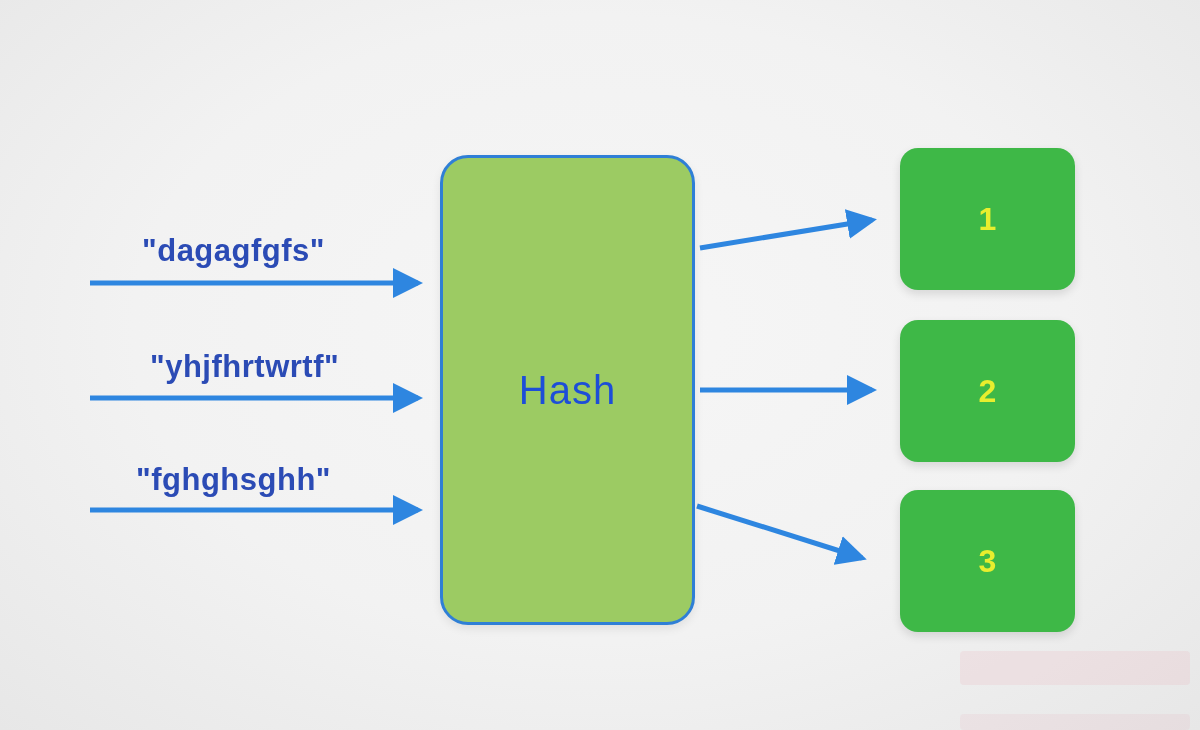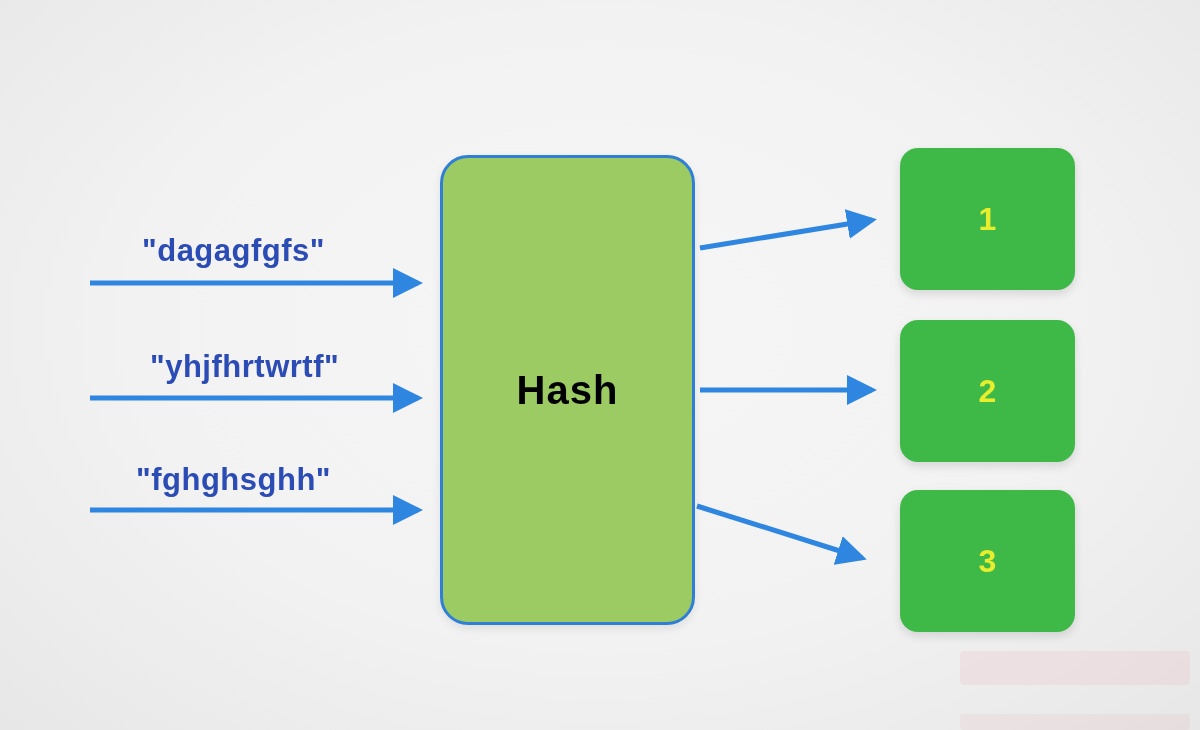--- a/index.html
+++ b/index.html
@@ -46,23 +46,23 @@
     background: #9ccb63;
     border: 3px solid #2f7fd6;
     border-radius: 28px;
     box-sizing: border-box;
     display: flex;
     align-items: center;
     justify-content: center;
     box-shadow: 0 4px 10px rgba(0,0,0,0.08);
   }
   .hash-label {
-    color: #000000;
+    color: #1d4ed8;
     font-size: 40px;
-    font-weight: 700;
+    font-weight: 400;
     letter-spacing: 1px;
   }
   .bucket {
     position: absolute;
     left: 900px;
     width: 175px;
     height: 142px;
     background: #3eb847;
     border-radius: 18px;
     display: flex;

